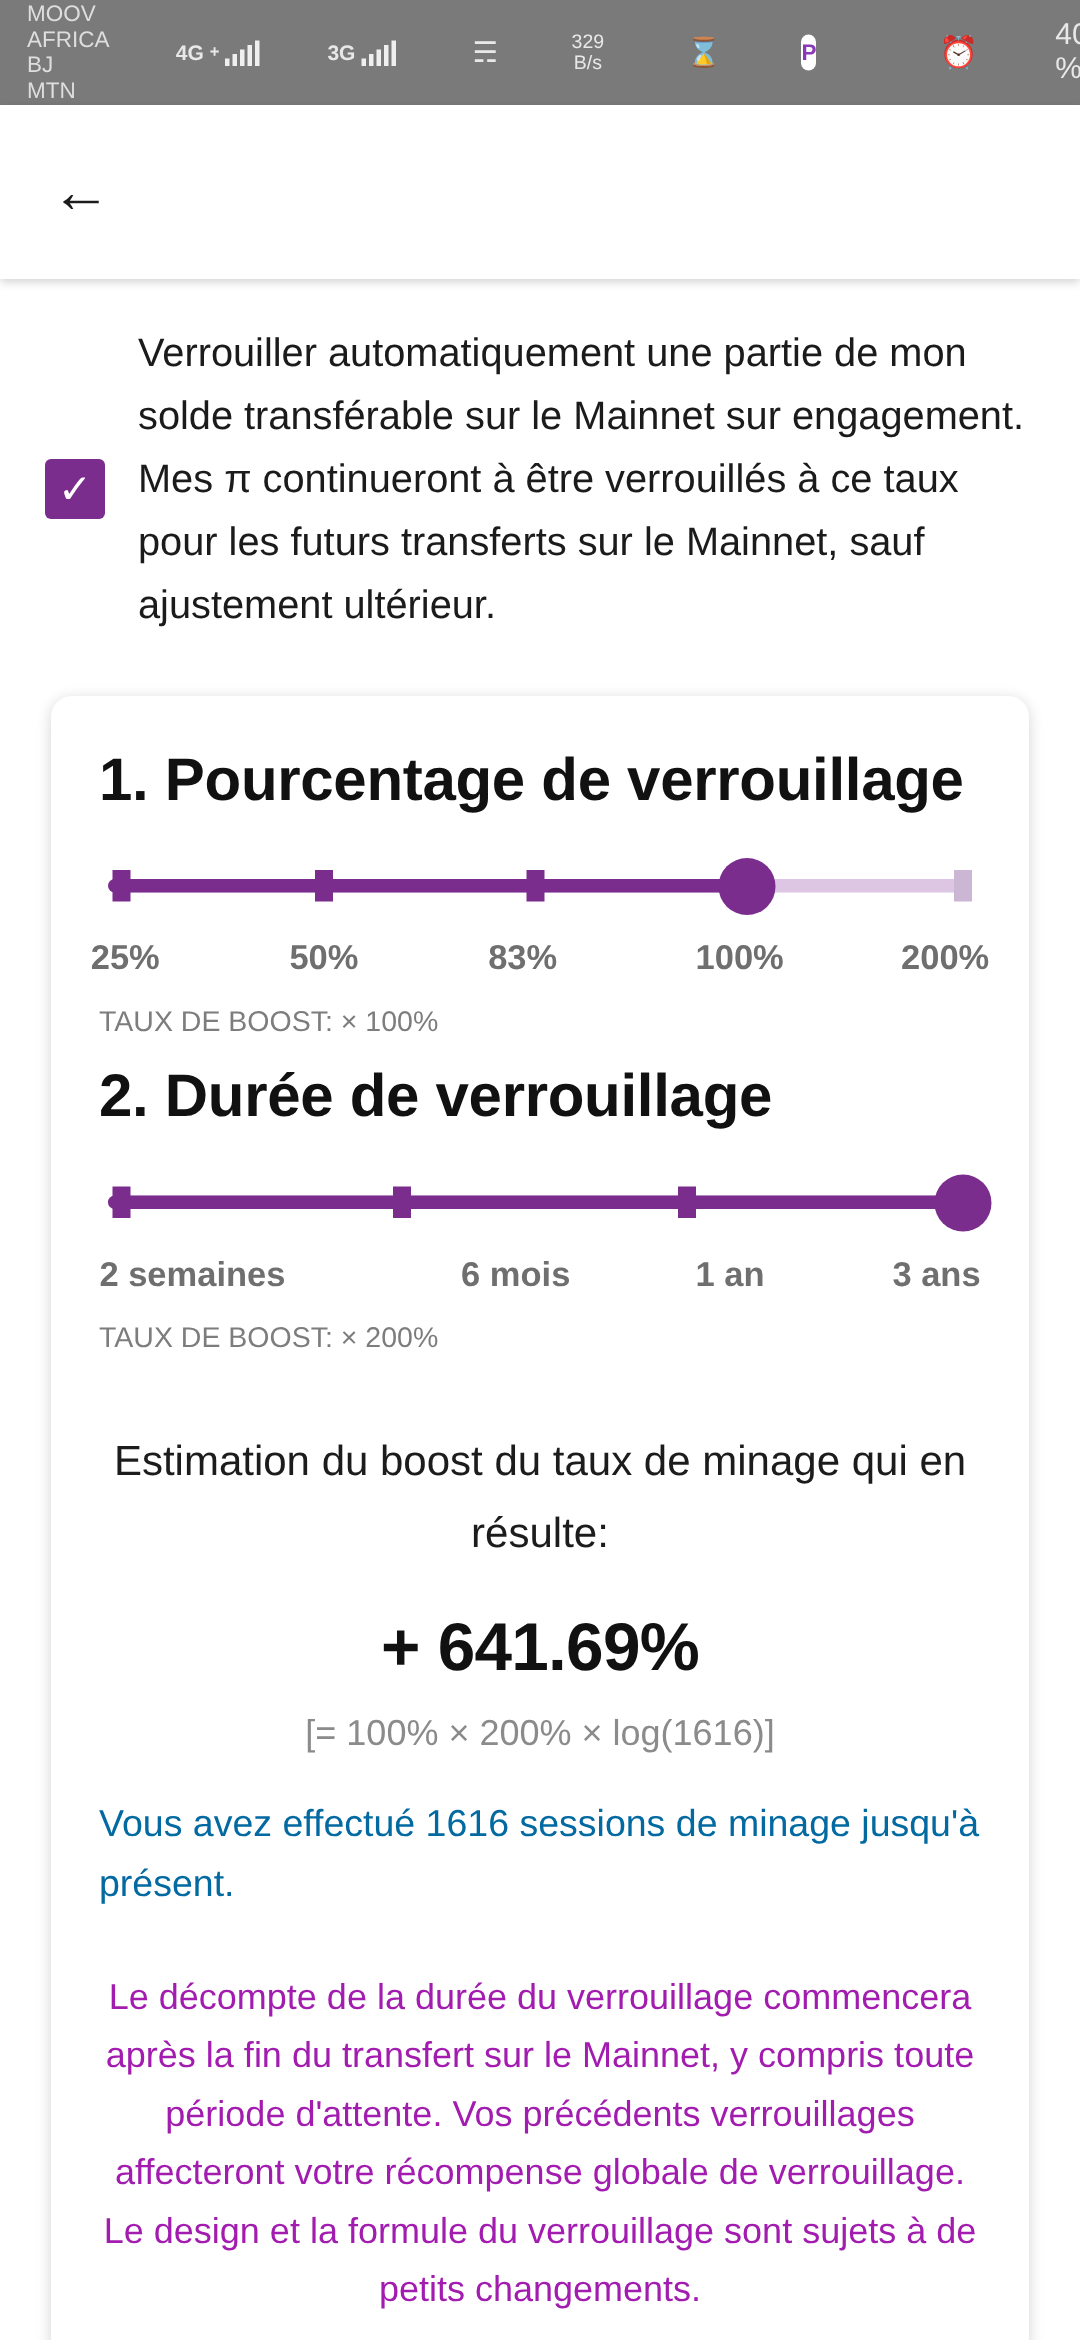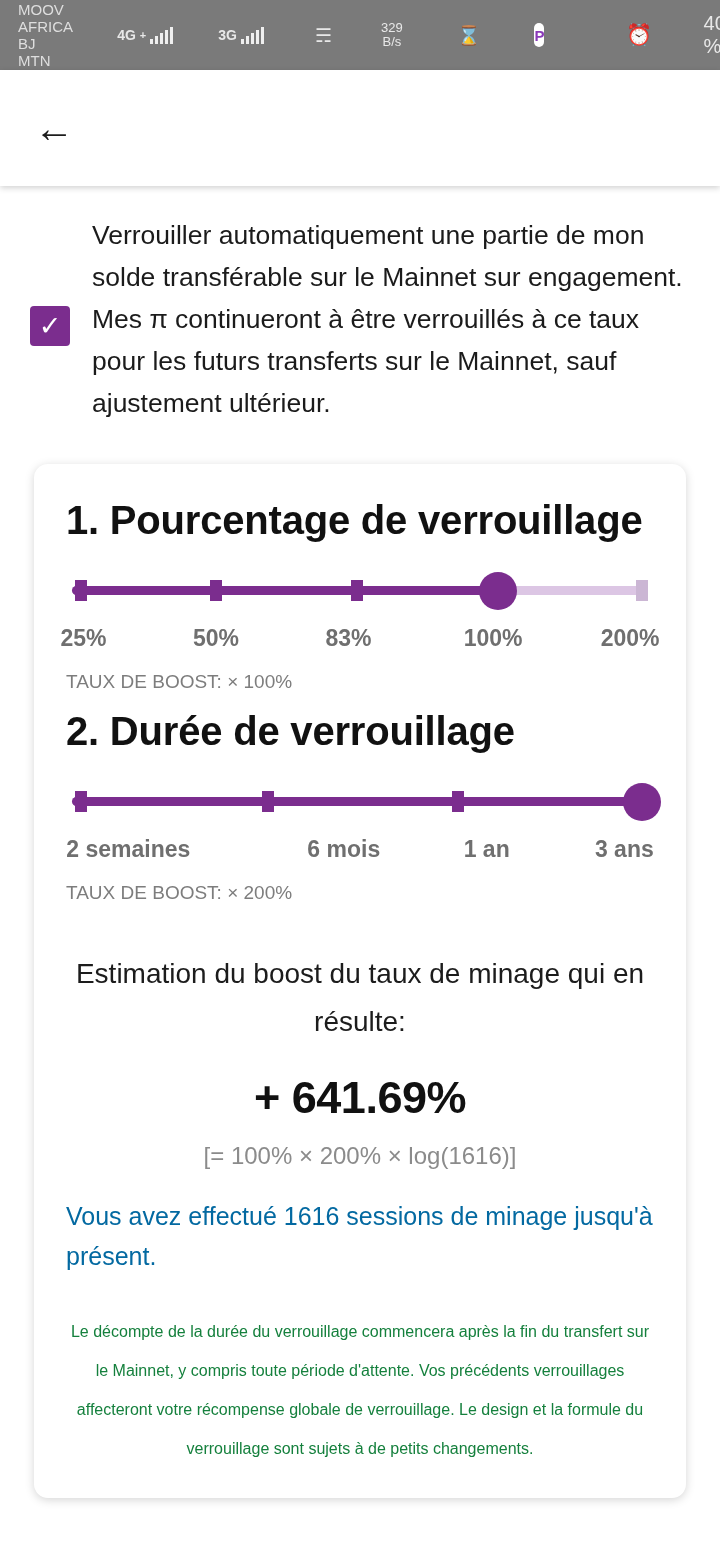--- a/index.html
+++ b/index.html
@@ -185,23 +185,23 @@
   }
   .sessions {
     text-align: left;
     font-size: 25px;
     line-height: 40px;
     color: #0369a1;
     margin-top: 26px;
   }
   .disclaimer {
     text-align: center;
-    font-size: 16px;
+    font-size: 24px;
     line-height: 39px;
-    color: #15803d;
+    color: #a21caf;
     margin-top: 36px;
   }
 </style>
 </head>
 <body>
 
 <div class="statusbar">
   <div class="carrier">
     <div>MOOV AFRICA BJ</div>
     <div>MTN</div>

